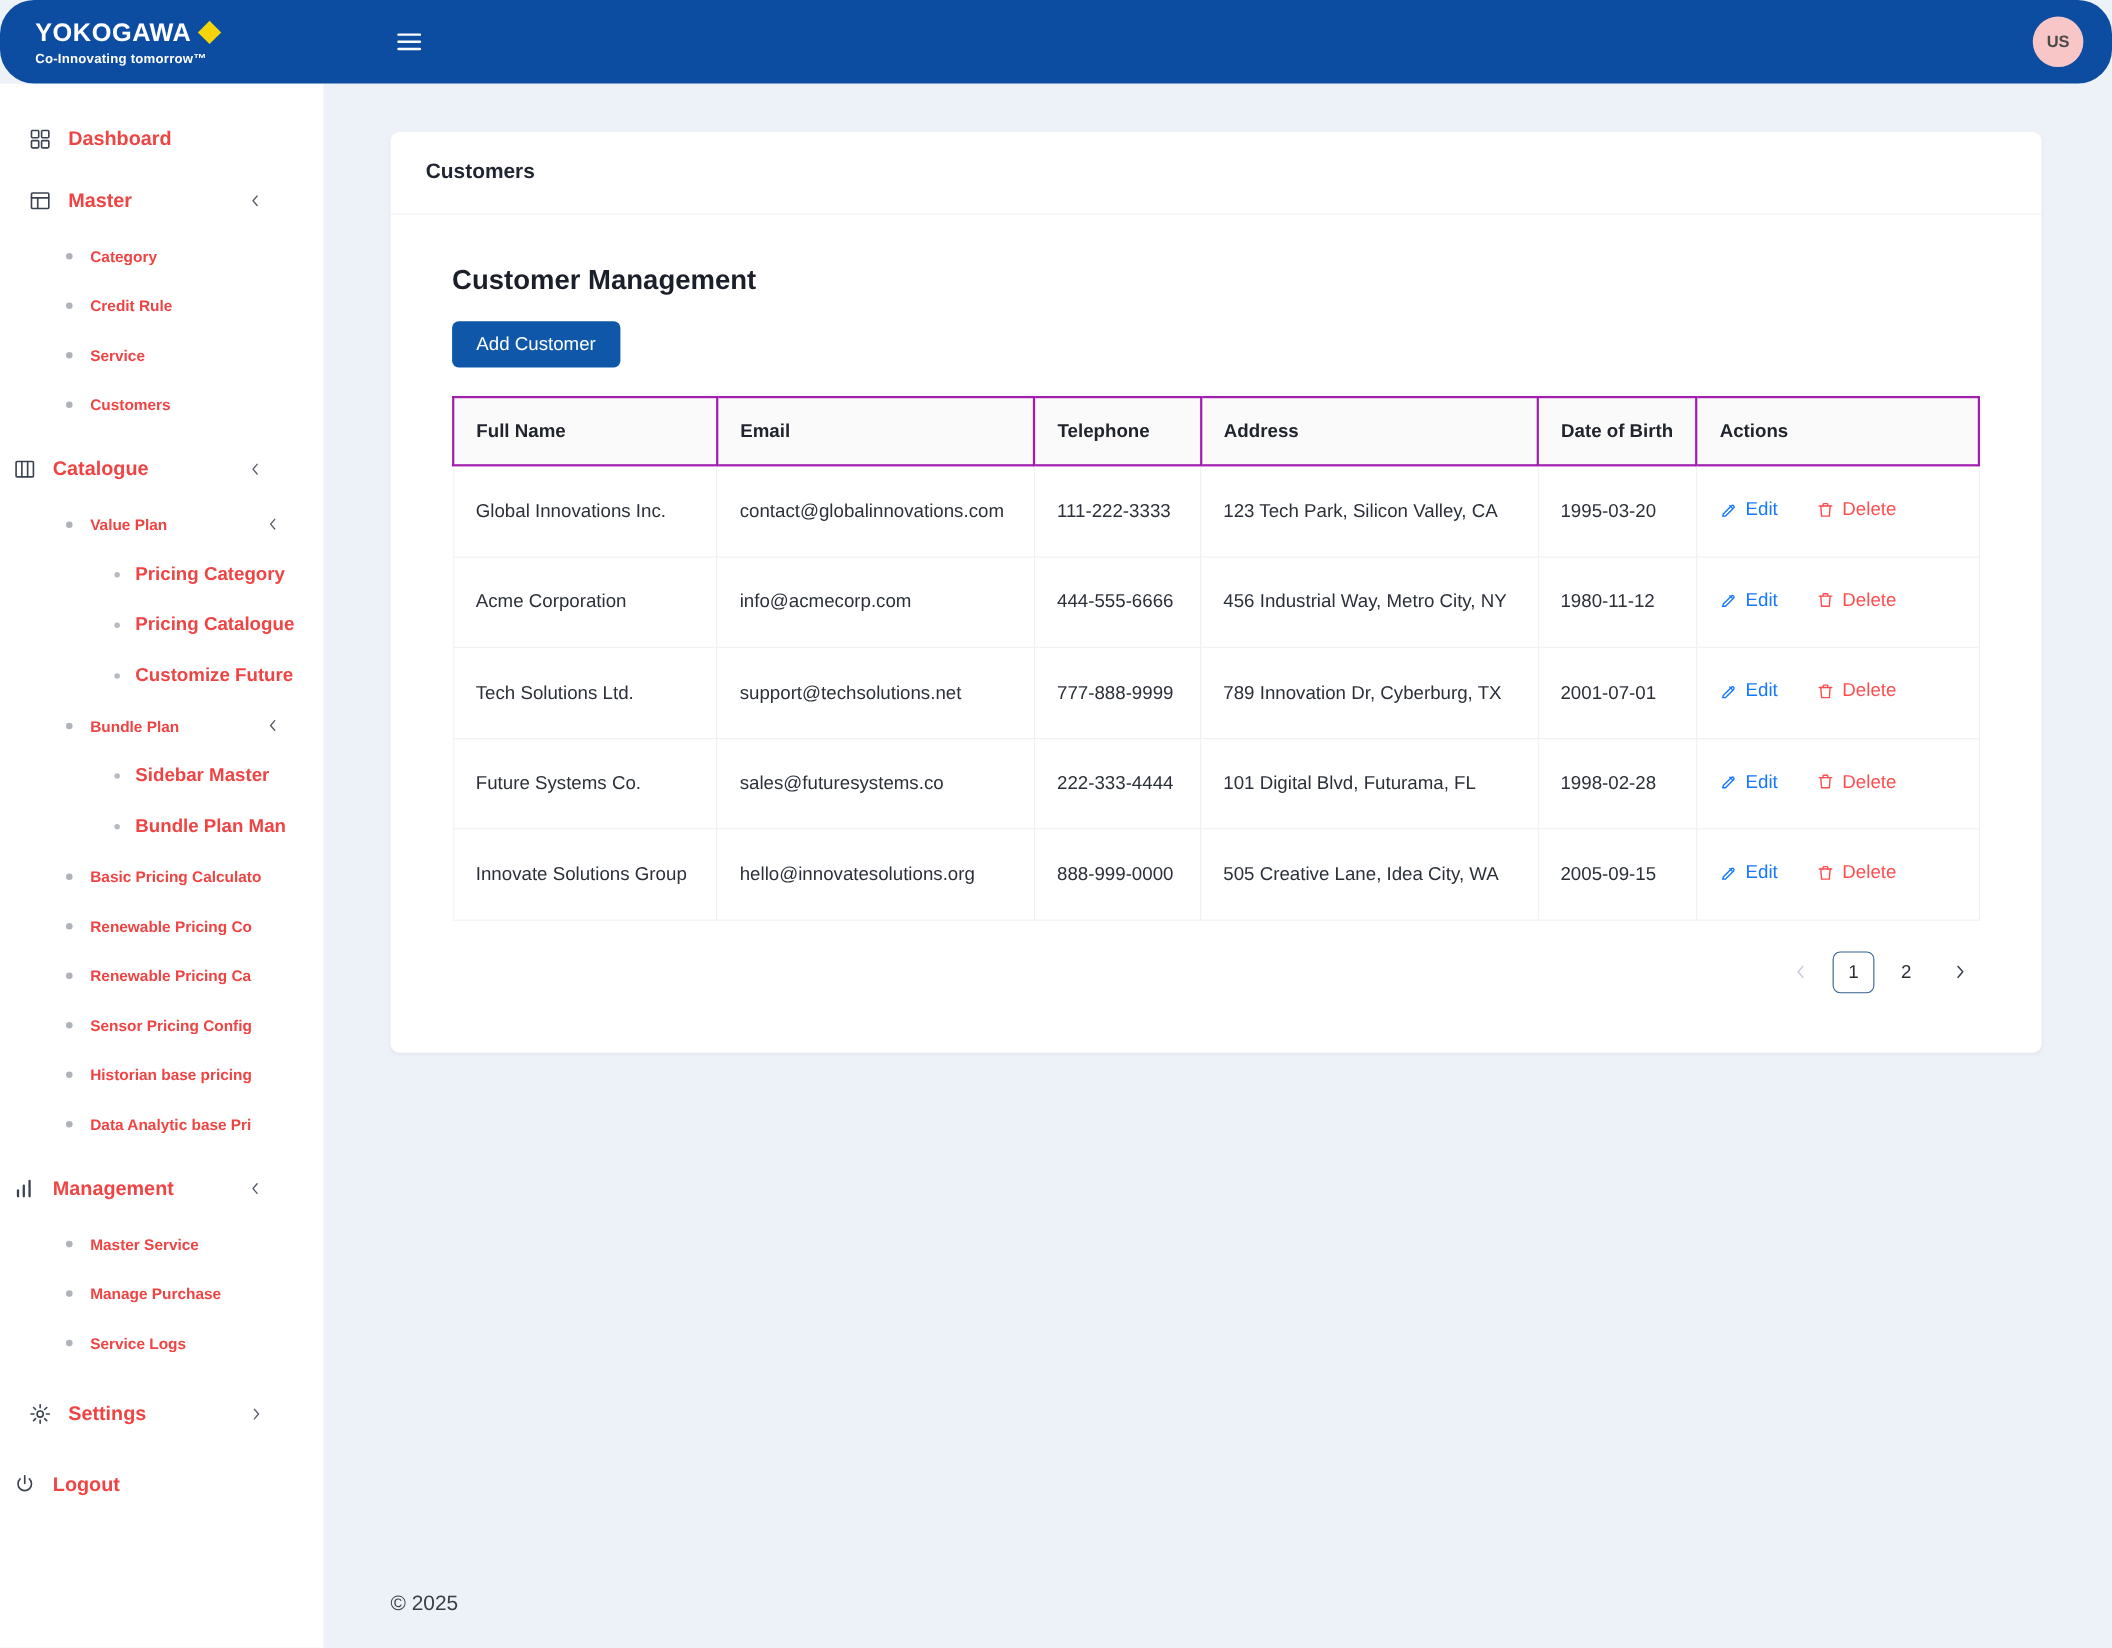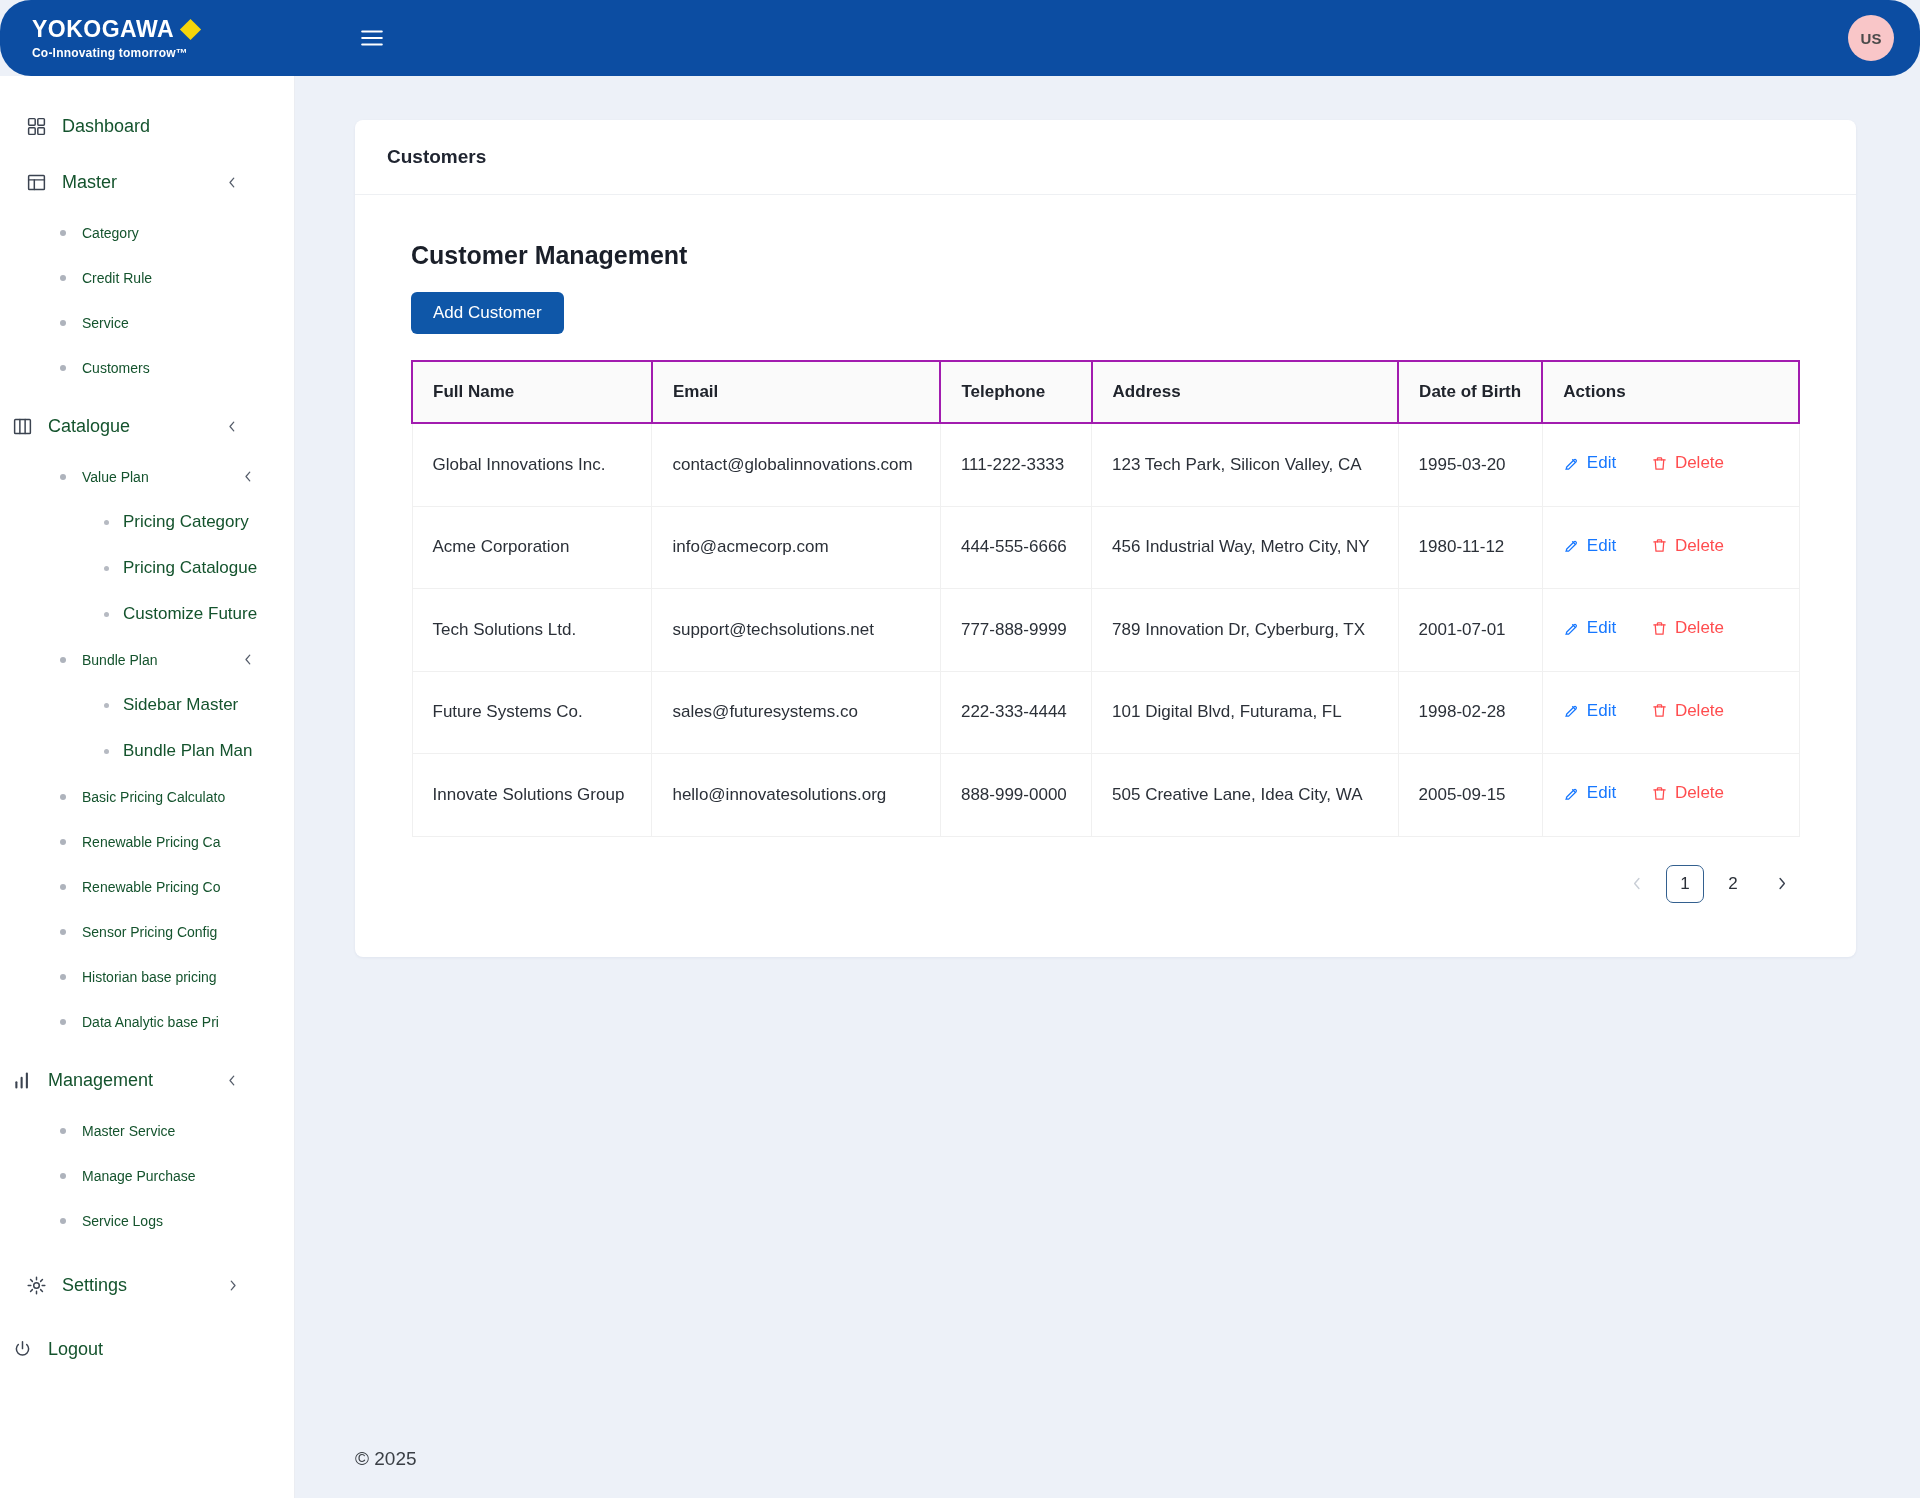--- a/index.html
+++ b/index.html
@@ -32,21 +32,21 @@
 
   
   .layout { display:flex; height:calc(100vh - 76px); }
 
   
   .sidebar {
     width:295px; background:#fff; border-right:1px solid #ebedf2;
     padding-top:22px; flex-shrink:0; overflow:hidden;
   }
   .menu { list-style:none; }
-  .mi { display:flex; align-items:center; cursor:pointer; color:#14532d; }
+  .mi { display:flex; align-items:center; cursor:pointer; color:#ef4444;font-weight:bold; }
   .lvl0 { height:56px; padding:0 54px 0 26px; font-size:18px; gap:15px; }
   .lvl1 { height:45px; padding:0 16px 0 60px; font-size:14px; }
   .lvl1.has-chev { padding-right:38px; }
   .lvl2 { height:46px; padding:0 16px 0 104px; font-size:17px; }
   .gap-top { margin-top:8px;padding-left:12px; }
   .gap-top-lg { margin-top:14px;justify-content:flex-end; }
   .mi-icon { width:21px; height:21px; color:#3b4350; flex-shrink:0; }
   .mi-icon svg { width:21px; height:21px; stroke:currentColor; fill:none; stroke-width:1.7; stroke-linecap:round; stroke-linejoin:round; }
   .mi-label { flex:1; white-space:nowrap; overflow:hidden; }
   .mi-chevron { width:15px; height:15px; color:#565e6b; flex-shrink:0; }
@@ -233,25 +233,25 @@
           <span class="bullet"></span>
           <span class="mi-label">Bundle Plan Man</span>
         </li>
 
       <li class="mi lvl1">
           <span class="bullet"></span>
           <span class="mi-label">Basic Pricing Calculato</span>
         </li>
       <li class="mi lvl1">
           <span class="bullet"></span>
+          <span class="mi-label">Renewable Pricing Co</span>
+        </li>
+      <li class="mi lvl1">
+          <span class="bullet"></span>
           <span class="mi-label">Renewable Pricing Ca</span>
-        </li>
-      <li class="mi lvl1">
-          <span class="bullet"></span>
-          <span class="mi-label">Renewable Pricing Co</span>
         </li>
       <li class="mi lvl1">
           <span class="bullet"></span>
           <span class="mi-label">Sensor Pricing Config</span>
         </li>
       <li class="mi lvl1">
           <span class="bullet"></span>
           <span class="mi-label">Historian base pricing</span>
         </li>
       <li class="mi lvl1">

